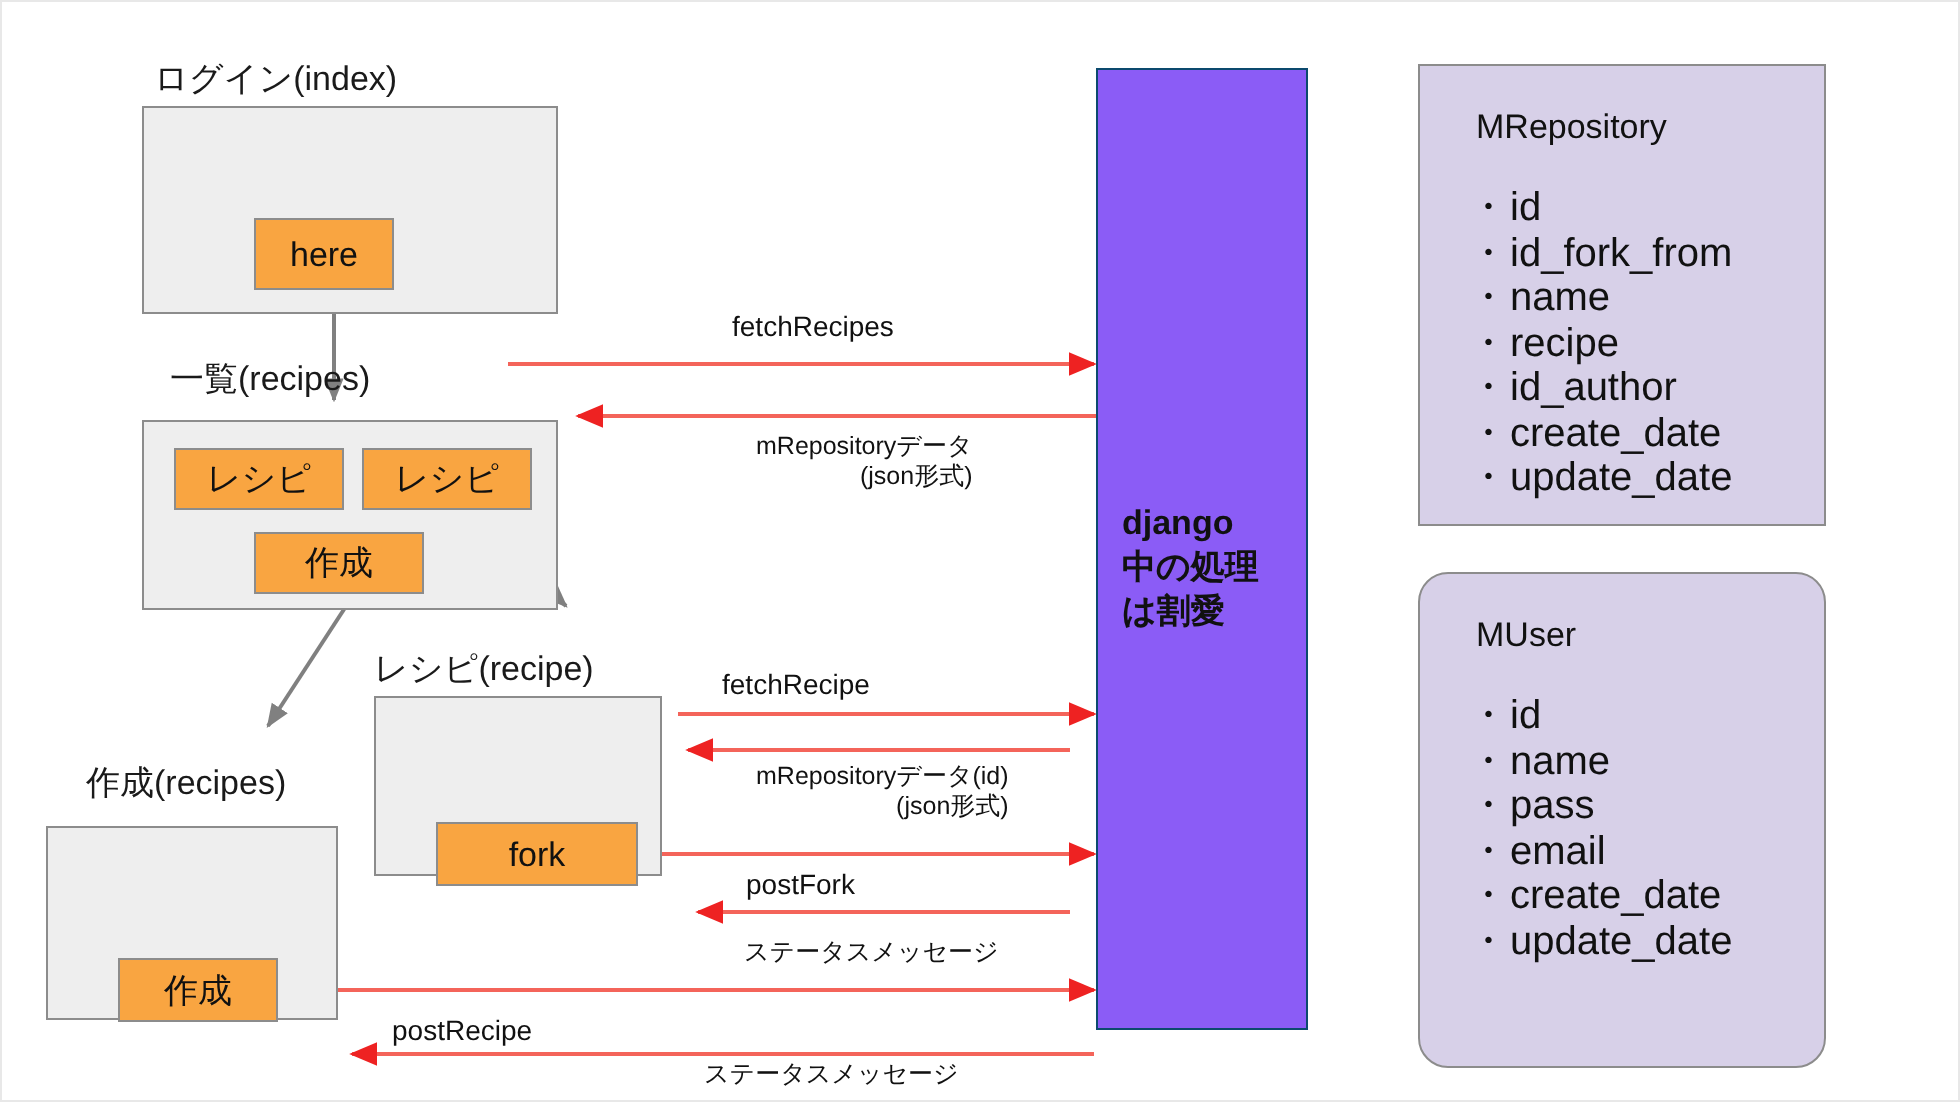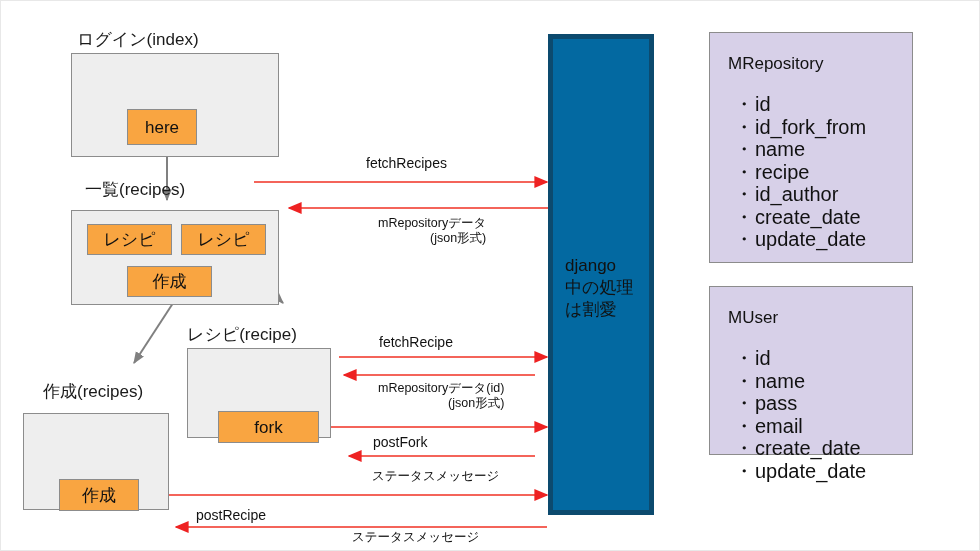--- a/index.html
+++ b/index.html
@@ -45,21 +45,21 @@
   }
   .entity {
     position: absolute;
     background: #d7d0e8;
     border: 1px solid #8c8c8c;
     box-sizing: border-box;
     padding: 0;
   }
   .entity-title {
     position: absolute;
-    left: 18px;
+    left: 28px;
     top: 22px;
     font-size: 17px;
     color: #111111;
     line-height: 1;
   }
   .entity-fields {
     position: absolute;
     left: 24px;
     top: 60px;
     margin: 0;
@@ -71,23 +71,24 @@
     line-height: 22.5px;
     color: #111111;
     white-space: nowrap;
   }
   .entity-fields li::before {
     content: "\30FB";
     margin-right: 1px;
   }
   .server {
     position: absolute;
-    background: #0369a1;
-    border: 5px solid #0c4a6e;
-    box-sizing: border-box;
+    background: #8b5cf6;
+    border: 1px solid #0c4a6e;
+    box-sizing: border-box;
+    font-weight: bold;
   }
   .server-text {
     position: absolute;
     left: 12px;
     top: 216px;
     font-size: 17px;
     line-height: 22px;
     color: #111111;
     white-space: pre-line;
   }
@@ -205,37 +206,37 @@
         <li>id</li>
         <li>id_fork_from</li>
         <li>name</li>
         <li>recipe</li>
         <li>id_author</li>
         <li>create_date</li>
         <li>update_date</li>
       </ul>
   </div>
 
-  <div class="entity" style="left:708px; top:285px; width:204px; height:169px;">
+  <div class="entity" style="left:708px; top:285px; width:204px; height:248px;border-radius:15px;">
     <div class="entity-title">MUser</div>
     <ul class="entity-fields">
         <li>id</li>
         <li>name</li>
         <li>pass</li>
         <li>email</li>
         <li>create_date</li>
         <li>update_date</li>
       </ul>
   </div>
 
   <div class="arrow-label" style="left:365px; top:155px;">fetchRecipes</div>
   <div class="arrow-sub" style="left:377px; top:215px;">mRepositoryデータ
 (json形式)</div>
 
-  <div class="arrow-label" style="left:378px; top:334px;">fetchRecipe</div>
+  <div class="arrow-label" style="left:360px; top:334px;">fetchRecipe</div>
   <div class="arrow-sub" style="left:377px; top:380px;">mRepositoryデータ(id)
 (json形式)</div>
 
   <div class="arrow-label" style="left:372px; top:434px;">postFork</div>
   <div class="arrow-sub" style="left:371px; top:468px;">ステータスメッセージ</div>
 
   <div class="arrow-label" style="left:195px; top:470px;margin-top:37px;">postRecipe</div>
   <div class="arrow-sub" style="left:351px; top:529px;">ステータスメッセージ</div>
 
 </div>

